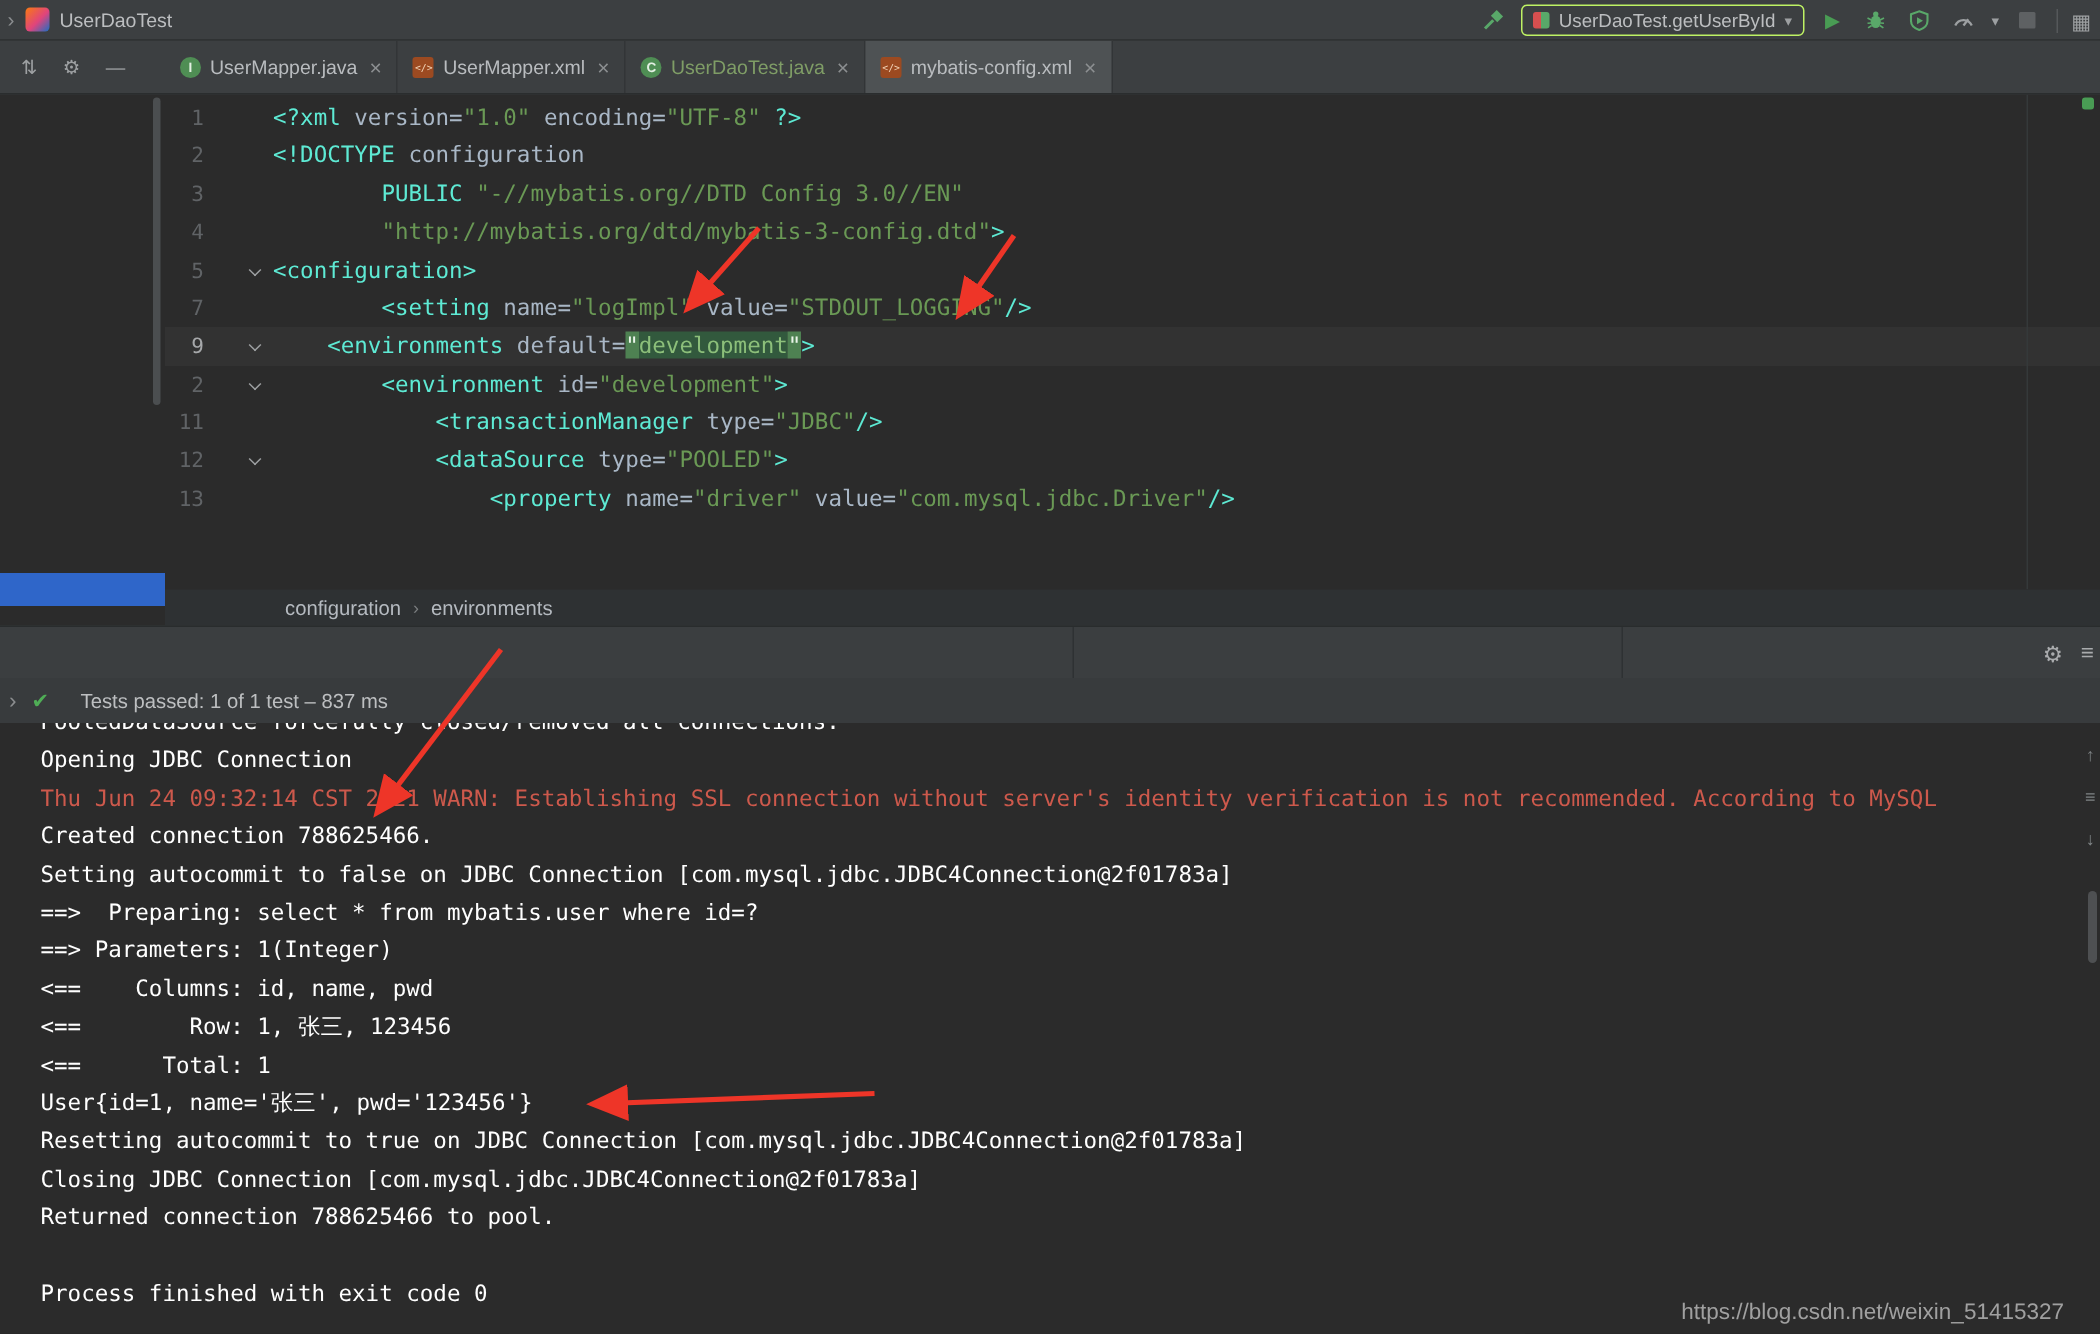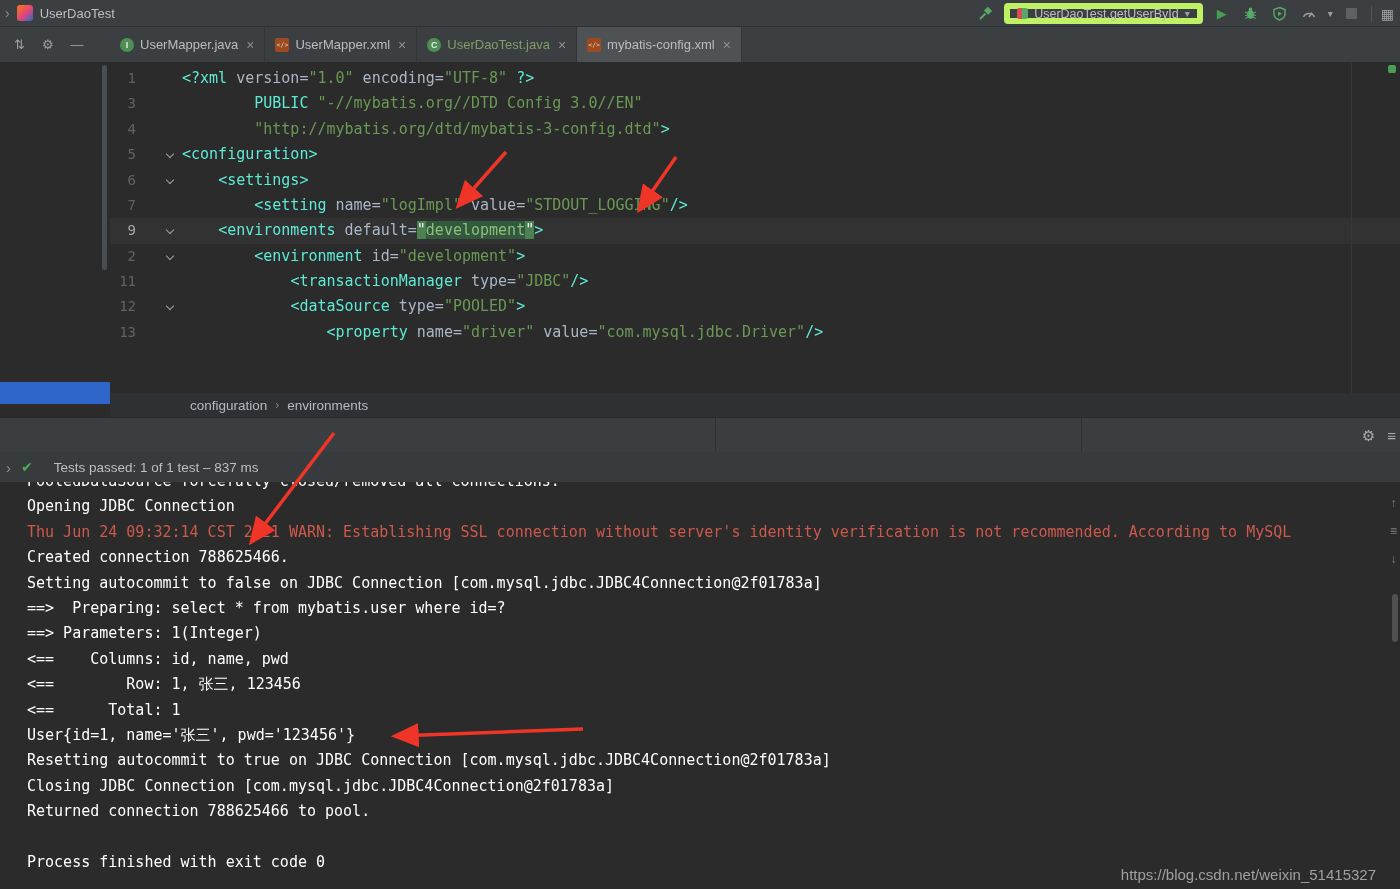--- a/index.html
+++ b/index.html
@@ -5,21 +5,21 @@
   *{margin:0;padding:0;box-sizing:border-box}
   html,body{width:1400px;height:889px;overflow:hidden;background:#2b2b2b;font-family:"Liberation Sans",sans-serif;position:relative;color:#bbb}
 
   
   .titlebar{position:absolute;top:0;left:0;right:0;height:27px;background:#3c3f41;display:flex;align-items:center;border-bottom:1px solid #2f3233;z-index:5}
   .tb-left{display:flex;align-items:center;gap:7px;padding-left:5px}
   .tb-chevron{color:#8a8d8f;font-size:14px;line-height:1}
   .app-logo{width:16px;height:16px;border-radius:3px;background:linear-gradient(135deg,#f97a12 0%,#e0447c 55%,#1a6fc4 100%)}
   .project-name{color:#bcbec0;font-size:13px}
   .tb-right{position:absolute;right:6px;top:0;height:27px;display:flex;align-items:center;gap:9px}
-  .run-combo{display:flex;align-items:center;gap:6px;height:21px;border:6px solid #bef264;border-radius:4px;padding:0 7px;color:#bcbec0;font-size:12.5px}
+  .run-combo{display:flex;align-items:center;gap:6px;height:21px;border:1px solid #bef264;border-radius:4px;padding:0 7px;color:#bcbec0;font-size:12.5px}
   .junit-icon{width:11px;height:11px;border-radius:2px;background:linear-gradient(90deg,#d64f4f 50%,#59a869 50%)}
   .combo-arrow{color:#9da0a2;font-size:10px}
   .icon-btn{display:flex;align-items:center;justify-content:center;width:20px;height:20px;font-size:13px;color:#9da0a2}
   .play{color:#499c54;font-size:13px}
   .stop-square{width:11px;height:11px;background:#5e6163;border-radius:1px}
   .tb-sep{width:1px;height:16px;background:#55585a}
   .grid-glyph{color:#9da0a2;font-size:14px}
 
   
   .tabbar{position:absolute;top:27px;left:0;right:0;height:36px;background:#3c3f41;display:flex;align-items:stretch;border-bottom:1px solid #2a2d2e;z-index:4}
@@ -176,24 +176,24 @@
 <div class="project-strip">
   <div class="pp-scrollbar"></div>
   <div class="pp-selection"></div>
 </div>
 
 <div class="editor">
   <div class="margin-guide"></div>
   <div class="inspect-ok"></div>
   <div id="editor-lines">
       <div class="code-line"><span class="lnum">1</span><span class="fold"></span><span class="code"><span class="tok-tag">&lt;?xml </span><span class="tok-attr">version=</span><span class="tok-str">"1.0"</span><span class="tok-attr"> encoding=</span><span class="tok-str">"UTF-8"</span><span class="tok-tag"> ?&gt;</span></span></div>
+      <div class="code-line"><span class="lnum">2</span><span class="fold"></span><span class="code"><span class="tok-tag">&lt;!DOCTYPE </span><span class="tok-plain">configuration</span></span></div>
       <div class="code-line"><span class="lnum">3</span><span class="fold"></span><span class="code"><span class="tok-plain">        </span><span class="tok-tag">PUBLIC </span><span class="tok-str">"-//mybatis.org//DTD Config 3.0//EN"</span></span></div>
       <div class="code-line"><span class="lnum">4</span><span class="fold"></span><span class="code"><span class="tok-plain">        </span><span class="tok-str">"http://mybatis.org/dtd/mybatis-3-config.dtd"</span><span class="tok-tag">&gt;</span></span></div>
       <div class="code-line"><span class="lnum">5</span><span class="fold"><i class="chev down"></i></span><span class="code"><span class="tok-tag">&lt;configuration&gt;</span></span></div>
-      <div class="code-line"><span class="lnum">6</span><span class="fold"><i class="chev down"></i></span><span class="code"><span class="tok-plain">    </span><span class="tok-tag">&lt;settings&gt;</span></span></div>
       <div class="code-line"><span class="lnum">7</span><span class="fold"></span><span class="code"><span class="tok-plain">        </span><span class="tok-tag">&lt;setting </span><span class="tok-attr">name=</span><span class="tok-str">"logImpl"</span><span class="tok-attr"> value=</span><span class="tok-str">"STDOUT_LOGGING"</span><span class="tok-tag">/&gt;</span></span></div>
       <div class="code-line current"><span class="lnum">9</span><span class="fold"><i class="chev down"></i></span><span class="code"><span class="tok-plain">    </span><span class="tok-tag">&lt;environments </span><span class="tok-attr">default=</span><span class="tok-qhl">"</span><span class="tok-strhl">development</span><span class="tok-qhl">"</span><span class="tok-tag">&gt;</span></span></div>
       <div class="code-line"><span class="lnum">2</span><span class="fold"><i class="chev down"></i></span><span class="code"><span class="tok-plain">        </span><span class="tok-tag">&lt;environment </span><span class="tok-attr">id=</span><span class="tok-str">"development"</span><span class="tok-tag">&gt;</span></span></div>
       <div class="code-line"><span class="lnum">11</span><span class="fold"></span><span class="code"><span class="tok-plain">            </span><span class="tok-tag">&lt;transactionManager </span><span class="tok-attr">type=</span><span class="tok-str">"JDBC"</span><span class="tok-tag">/&gt;</span></span></div>
       <div class="code-line"><span class="lnum">12</span><span class="fold"><i class="chev down"></i></span><span class="code"><span class="tok-plain">            </span><span class="tok-tag">&lt;dataSource </span><span class="tok-attr">type=</span><span class="tok-str">"POOLED"</span><span class="tok-tag">&gt;</span></span></div>
       <div class="code-line"><span class="lnum">13</span><span class="fold"></span><span class="code"><span class="tok-plain">                </span><span class="tok-tag">&lt;property </span><span class="tok-attr">name=</span><span class="tok-str">"driver"</span><span class="tok-attr"> value=</span><span class="tok-str">"com.mysql.jdbc.Driver"</span><span class="tok-tag">/&gt;</span></span></div>
     </div>
 </div>
 
 <div class="breadcrumbs" id="breadcrumbs">

